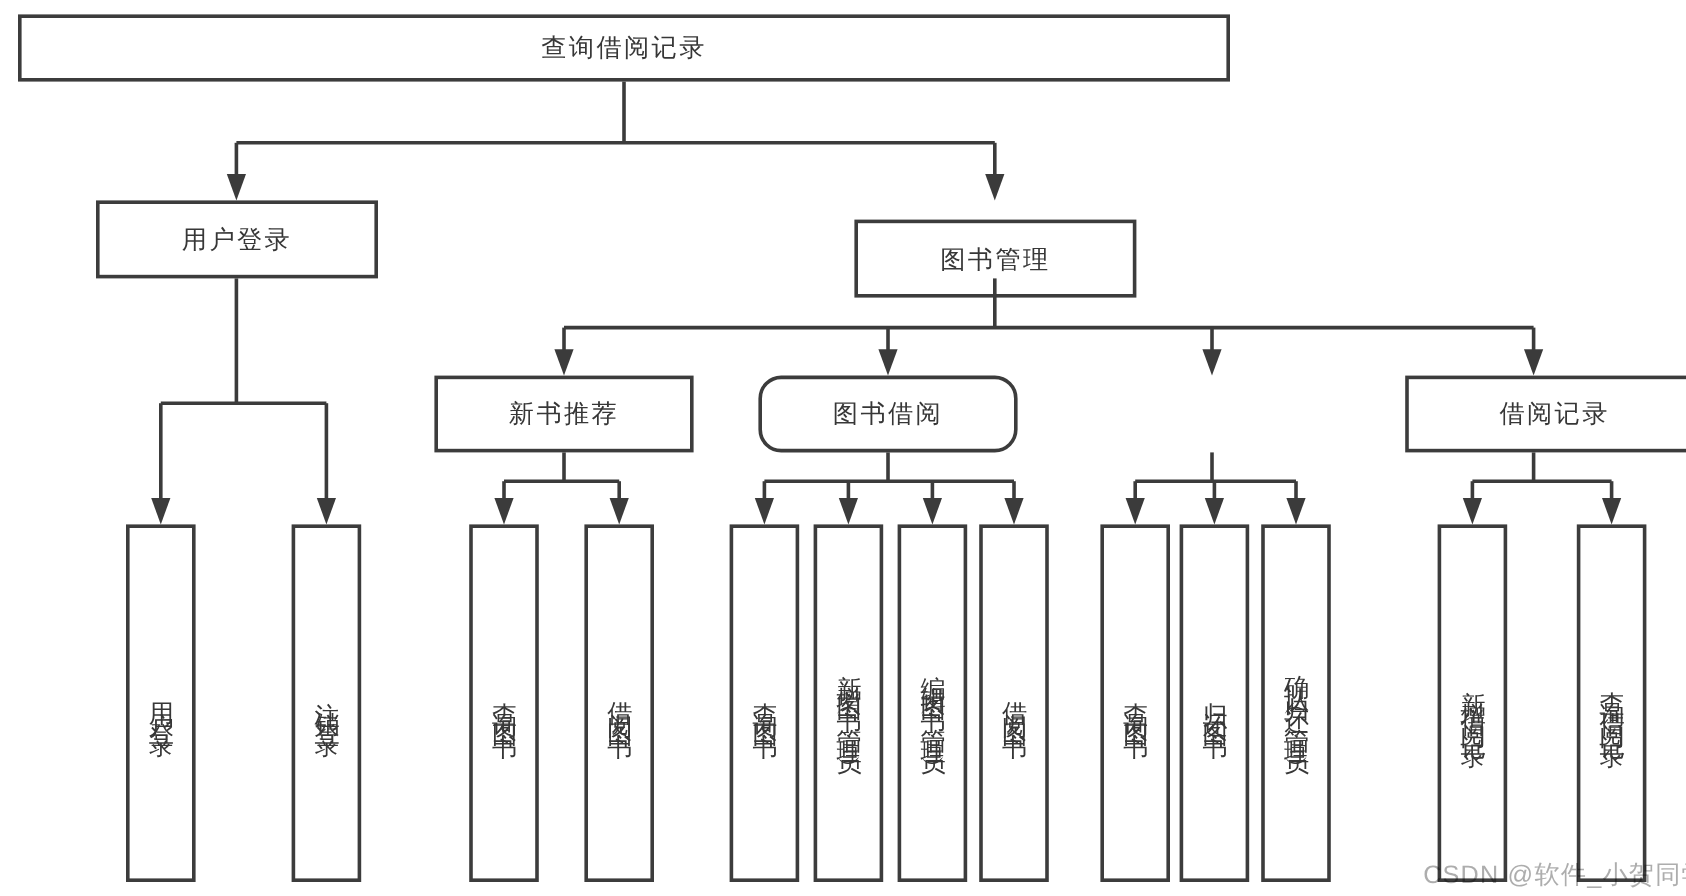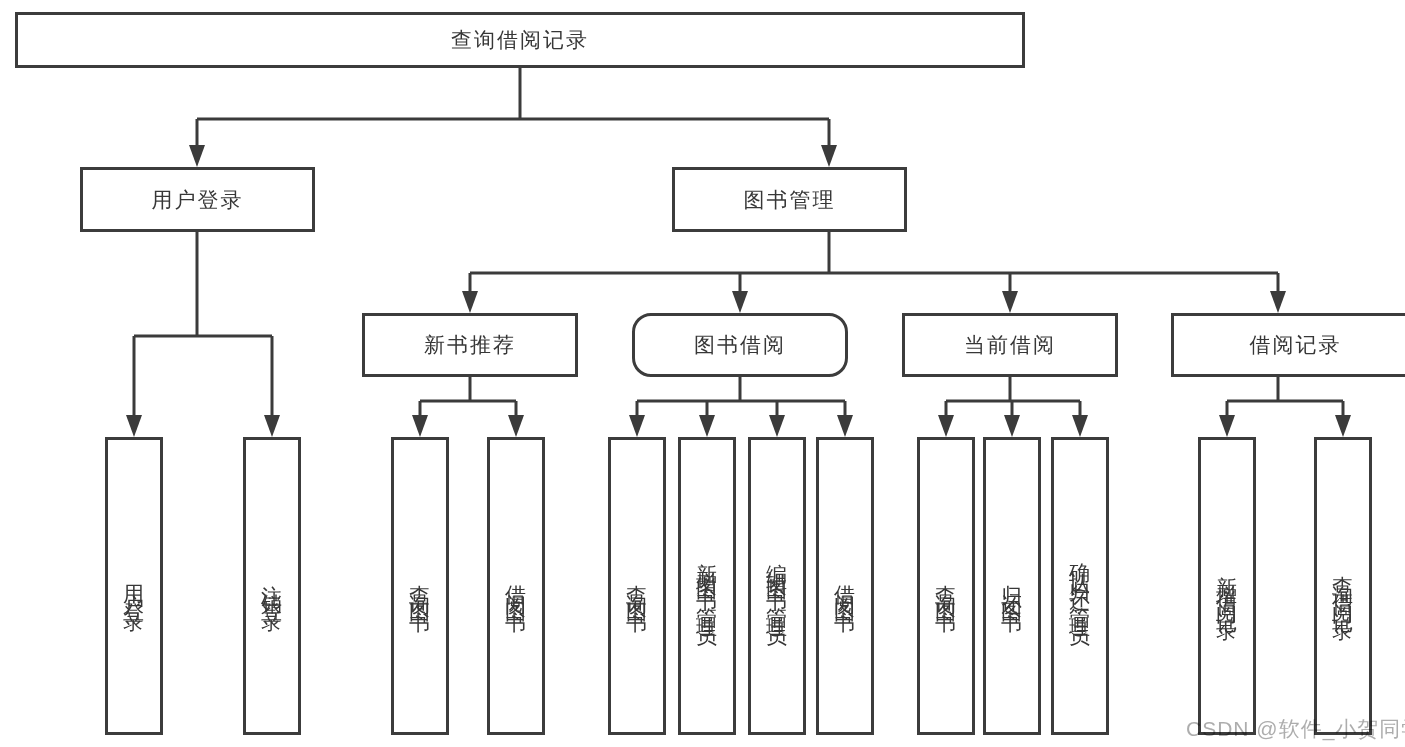--- a/index.html
+++ b/index.html
@@ -133,33 +133,30 @@
     </svg>
   </div>
 
   <div class="box root-box">
     <span class="h-label">查询借阅记录</span>
   </div>
 
   <div class="box l2-box" style="left:80px;">
     <span class="h-label">用户登录</span>
   </div>
-  <div class="box l2-box" style="left:672px;">
+  <div class="box l2-box" style="left:712px;margin-top:16px;">
     <span class="h-label">图书管理</span>
   </div>
 
   <div class="box l3-box" style="left:362px;">
     <span class="h-label">新书推荐</span>
   </div>
   <div class="box l3-box" style="left:632px;border-radius:19px;">
     <span class="h-label">图书借阅</span>
   </div>
-  <div class="box l3-box" style="left:902px;">
-    <span class="h-label">当前借阅</span>
-  </div>
   <div class="box l3-box" style="left:1171px; width:249px;">
     <span class="h-label">借阅记录</span>
   </div>
 
   <div class="box leaf-box" style="left:105px;">
     <span class="v-label">用户登录</span>
   </div>
   <div class="box leaf-box" style="left:243px;">
     <span class="v-label">注销登录</span>
   </div>

